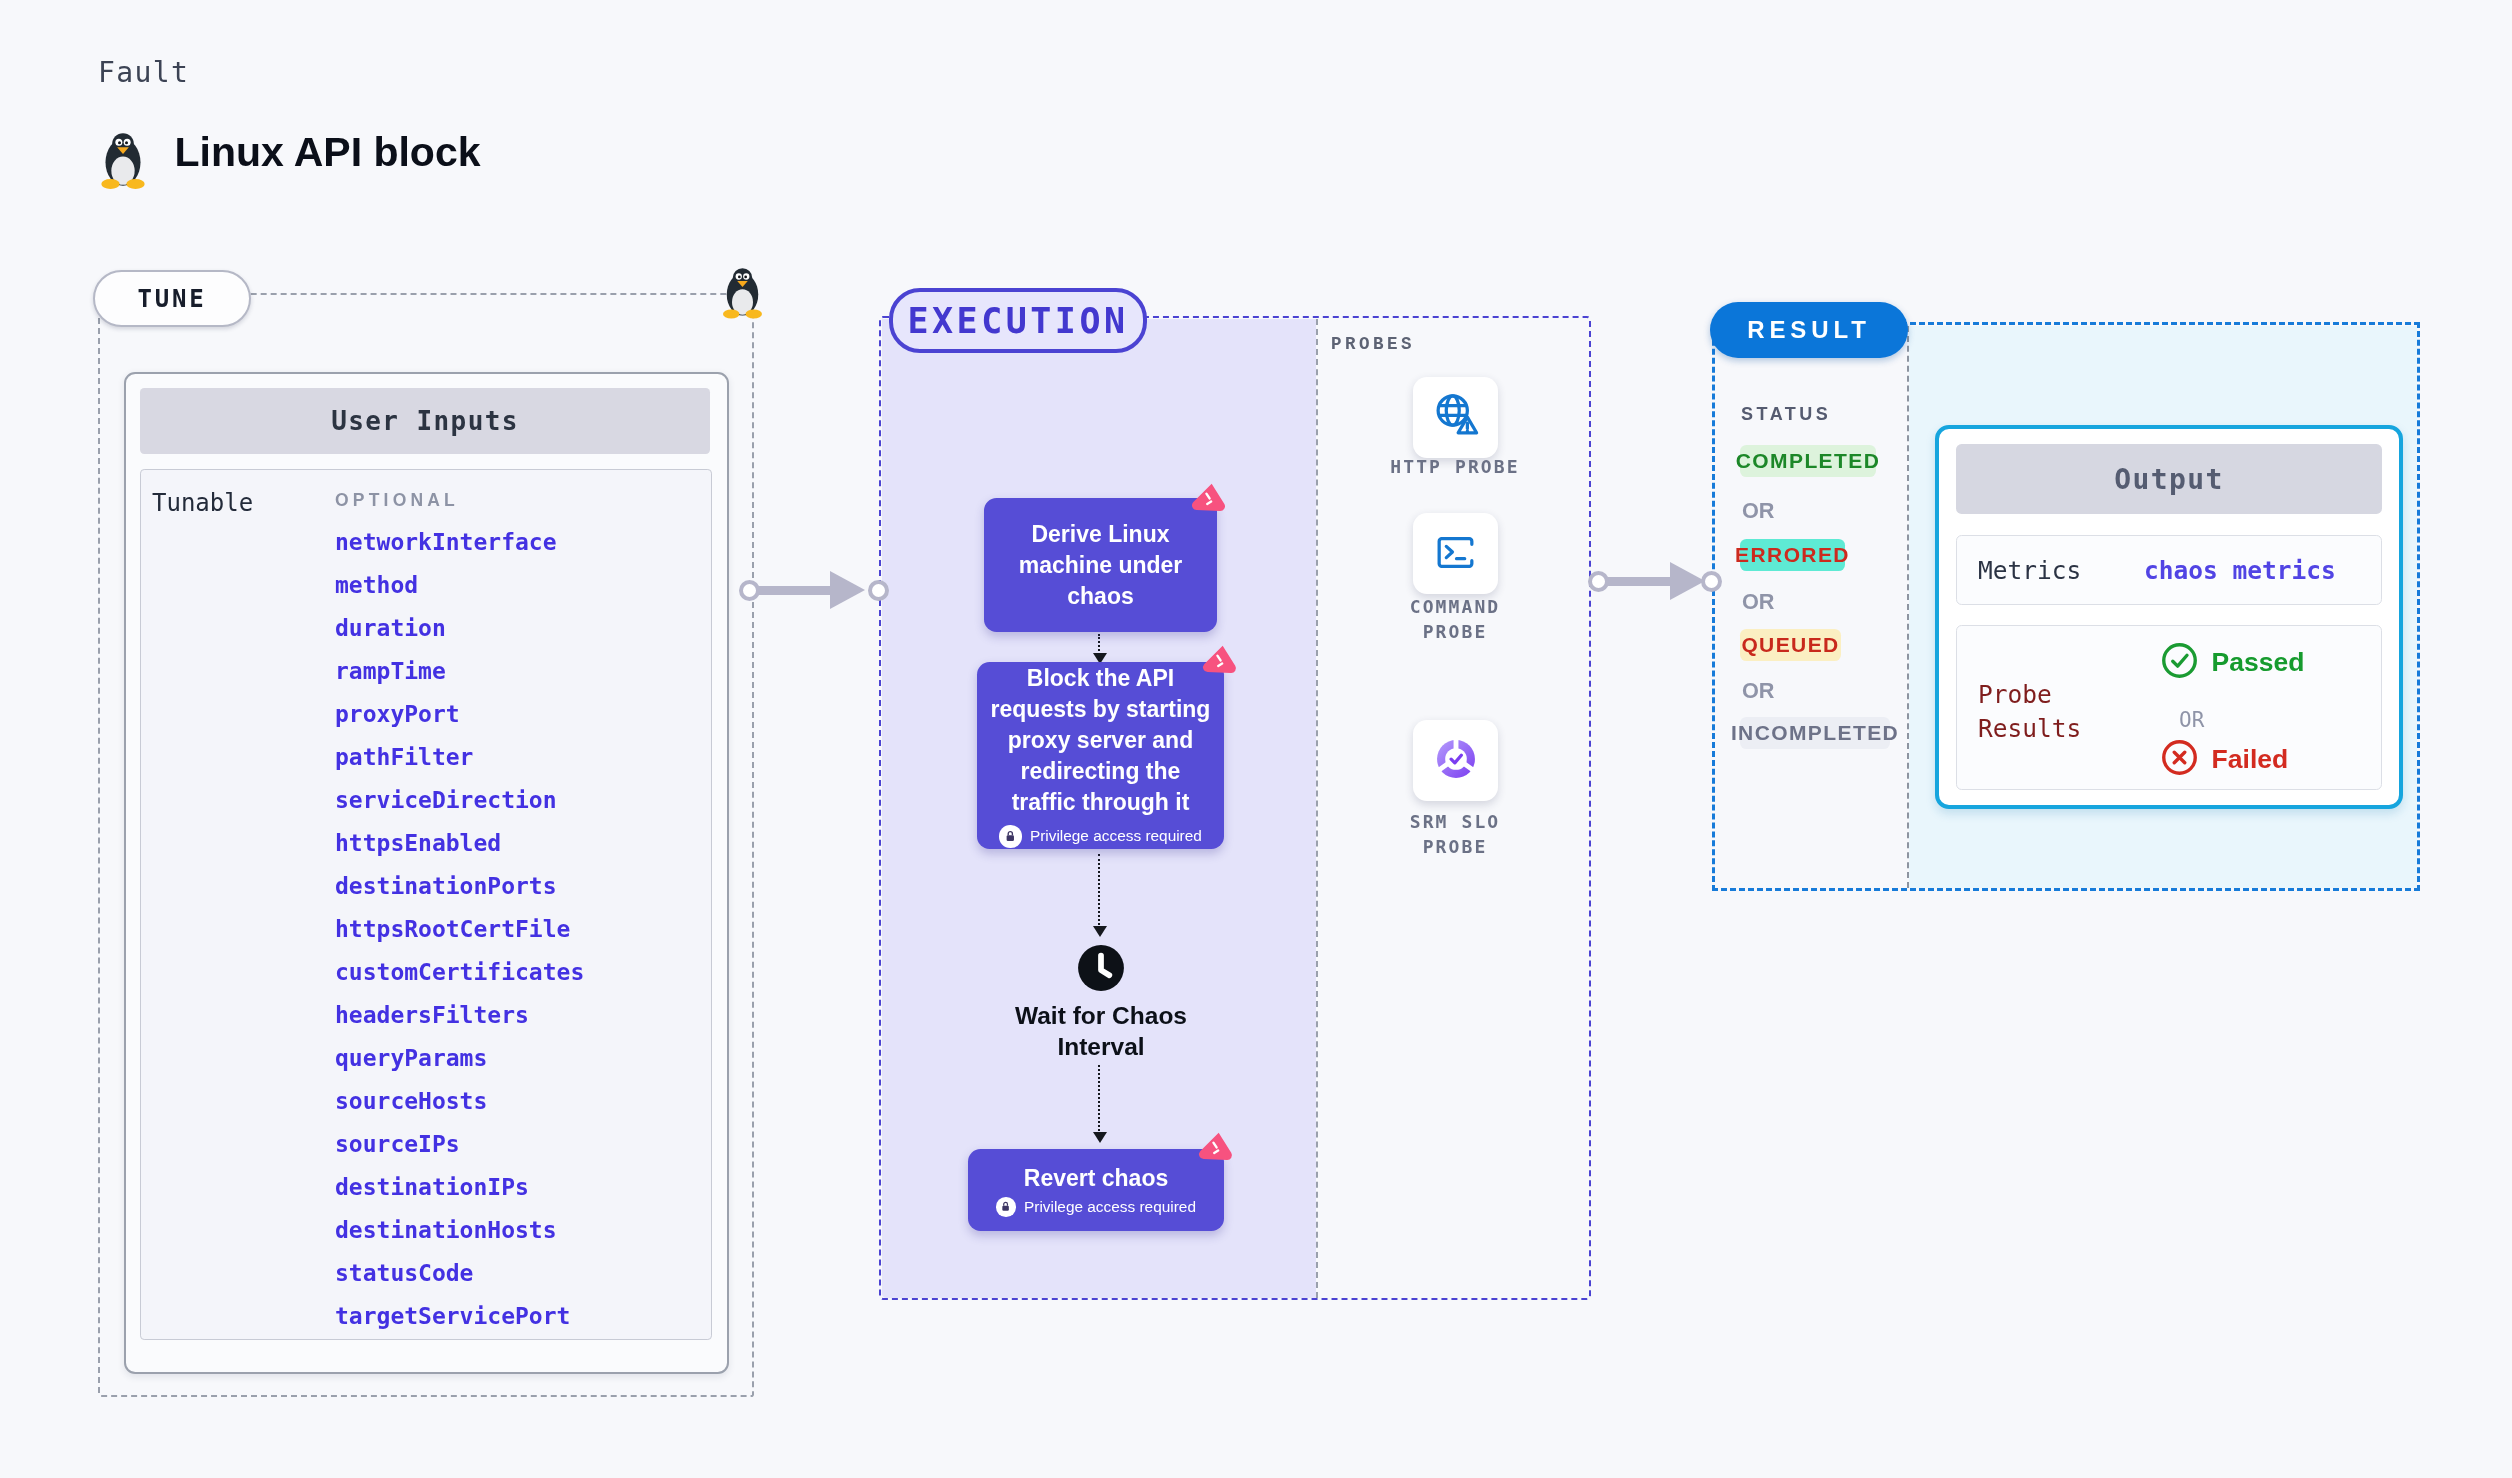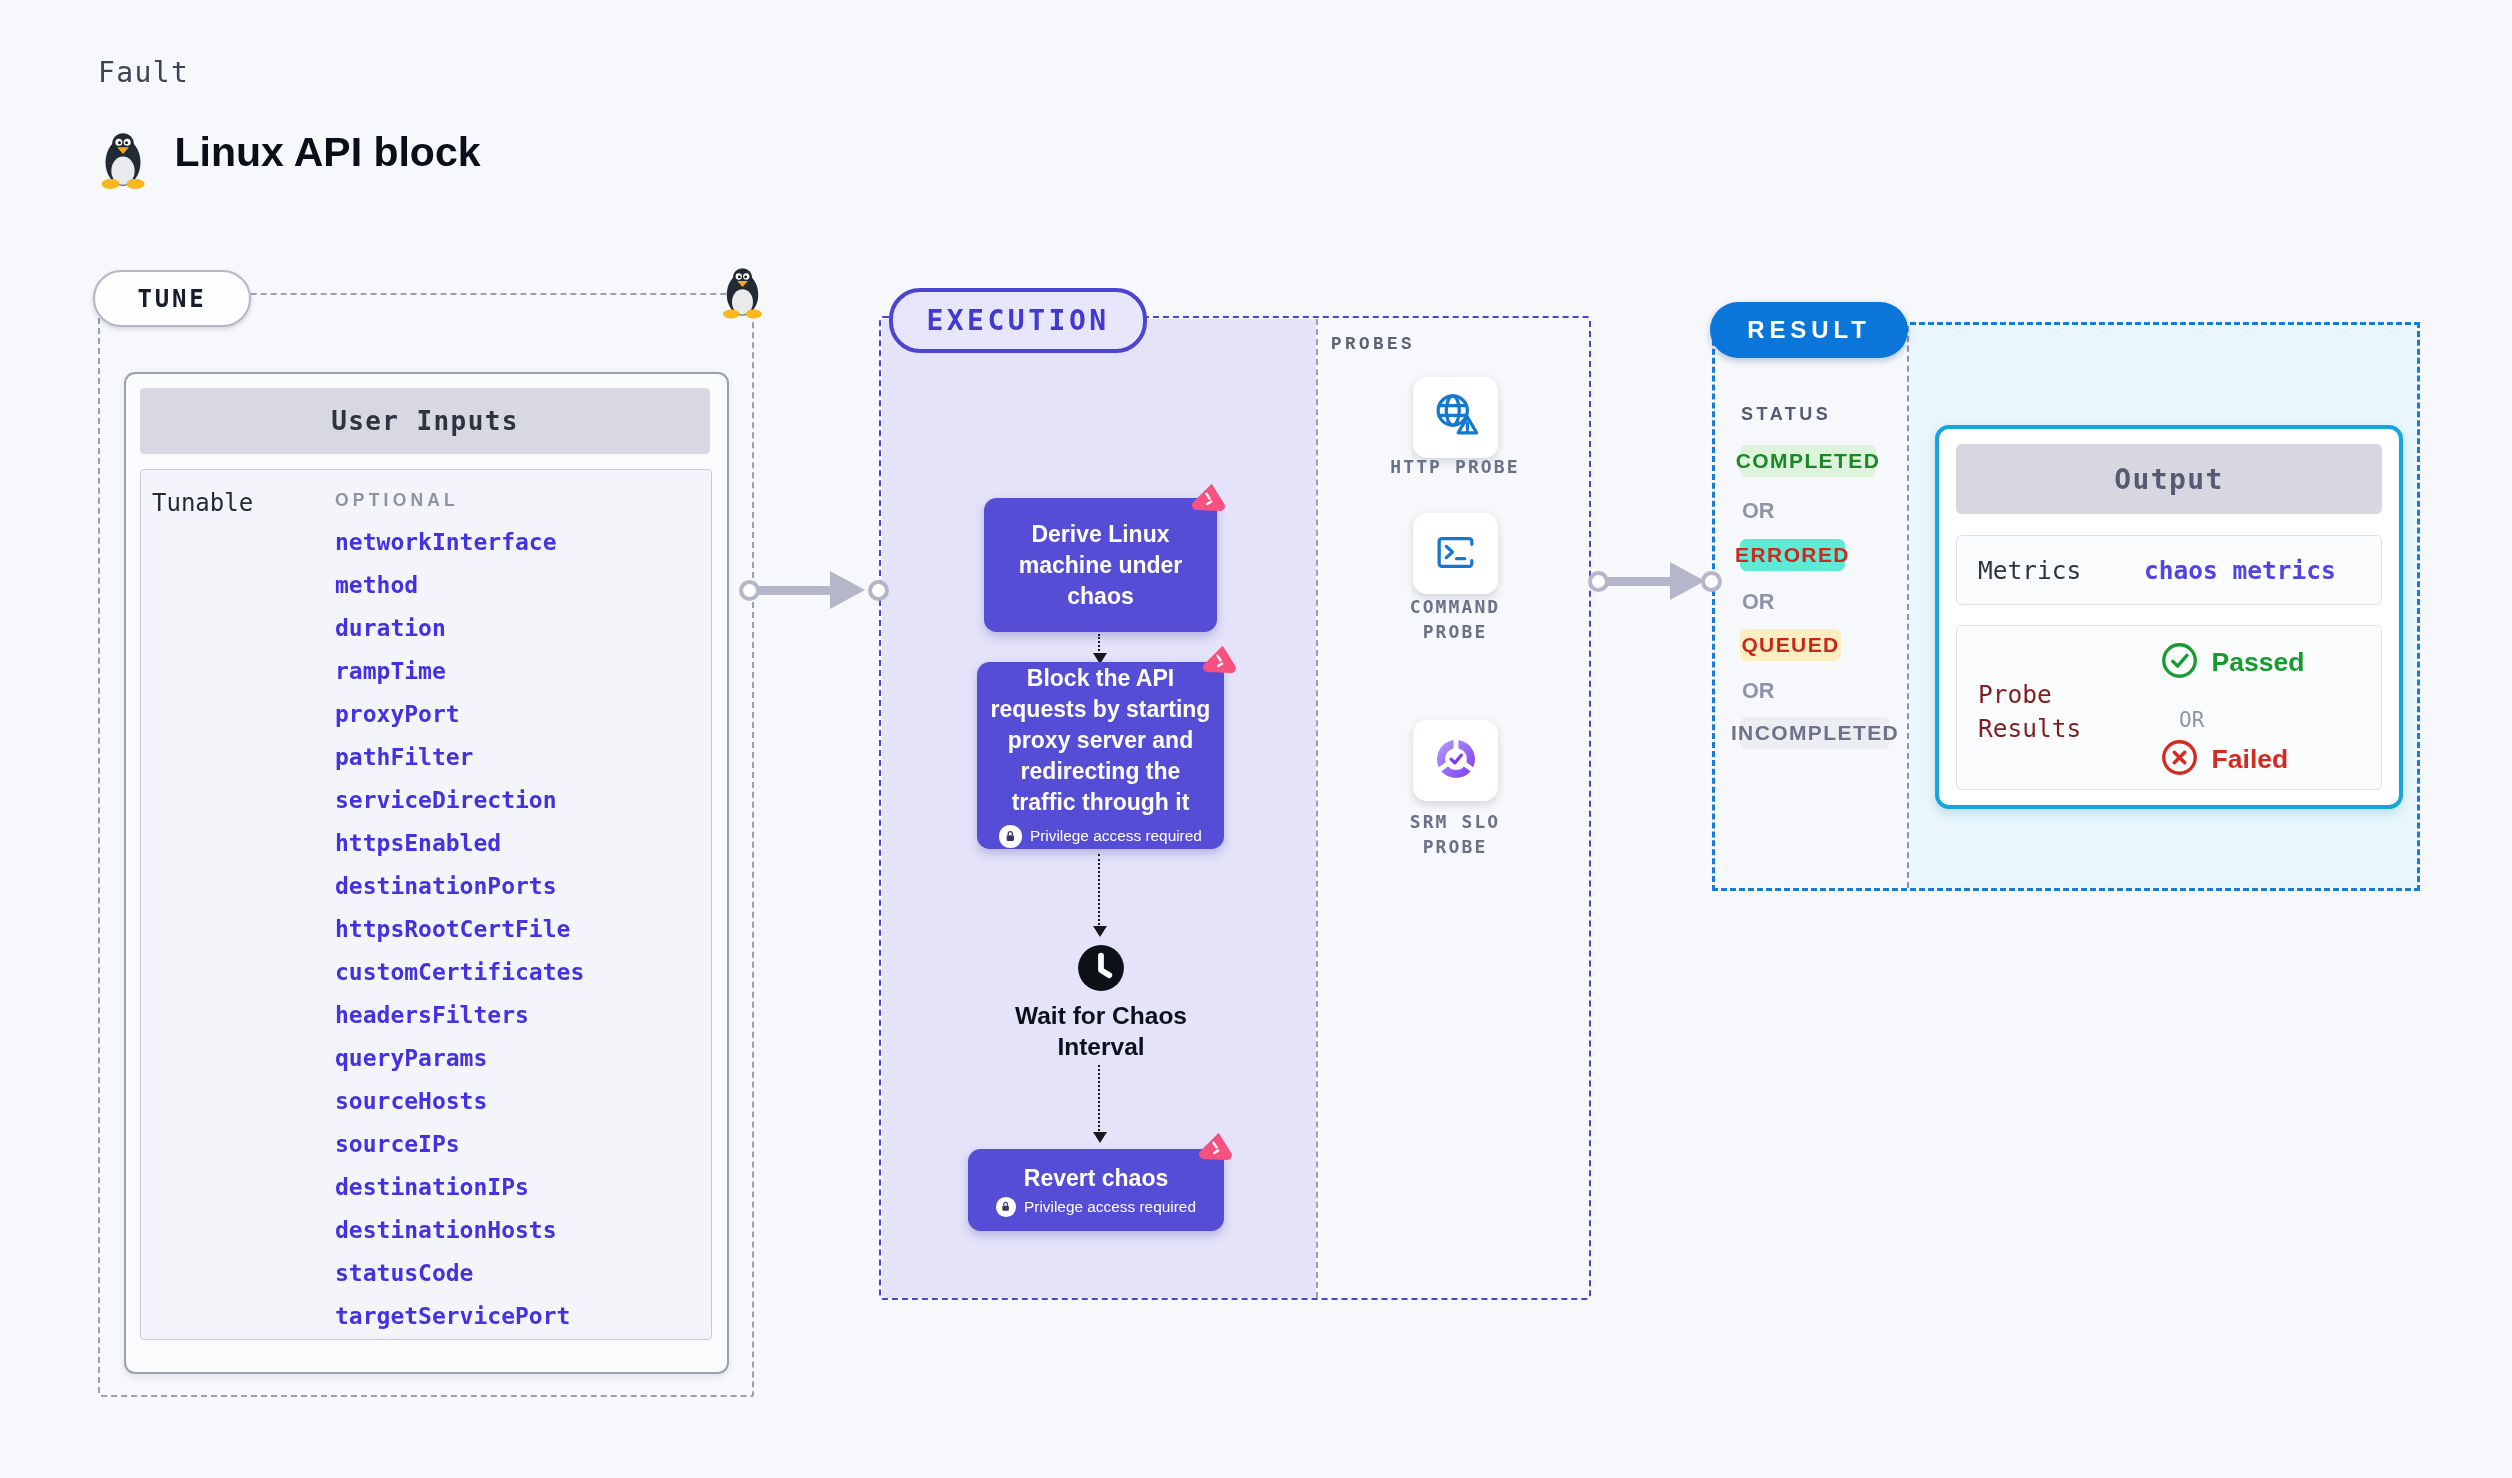--- a/index.html
+++ b/index.html
@@ -34,21 +34,21 @@
   .flow-dot{width:21px;height:21px;border:4.9px solid #b6b6ca;background:#fff;border-radius:50%;box-sizing:border-box;z-index:7;}
   .flow-line{height:9px;background:#b6b6ca;z-index:6;}
   .flow-tri{width:0;height:0;border-top:19px solid transparent;border-bottom:19px solid transparent;
     border-left:35px solid #b6b6ca;z-index:6;}
 
   
   .exec-box{left:879px;top:316px;width:712px;height:984px;border:2.8px dashed #4b43d2;border-radius:4.2px;box-sizing:border-box;}
   .exec-fill{left:882px;top:319px;width:434px;height:979px;background:#e4e3fa;border-bottom-left-radius:4.2px;}
   .probes-divider{left:1316px;top:319px;height:979px;width:0;border-left:2.1px dashed #9aa0ac;}
   .exec-pill{left:889px;top:288px;width:250px;height:57px;background:#e7e6fc;border:4.2px solid #4b43d2;
-    font-family:"DejaVu Sans Mono",monospace;font-size:28px;font-weight:bold;letter-spacing:3.5px;color:#4338cf;}
+    font-family:"DejaVu Sans Mono",monospace;font-size:35px;font-weight:bold;letter-spacing:3.5px;color:#4338cf;}
   .node{background:#564dd6;border-radius:12.6px;box-shadow:0 4.2px 9.8px rgba(60,50,150,.25);
     color:#fff;font-family:"Liberation Sans",sans-serif;font-weight:bold;text-align:center;
     display:flex;flex-direction:column;align-items:center;justify-content:center;z-index:4;}
   .node-text{font-size:23px;line-height:31px;}
   .privilege{display:flex;align-items:center;justify-content:center;gap:8.4px;margin-top:7px;}
   .privilege-text{font-size:15.4px;font-weight:normal;color:#fff;}
   .lock-circle{width:22.4px;height:22.4px;border-radius:50%;background:#fff;display:flex;align-items:center;justify-content:center;}
   .chaos-corner{width:38px;height:38px;z-index:5;}
   .dotted-line{width:0;border-left:2.8px dotted #15181e;z-index:3;}
   .arrowhead-down{width:0;height:0;border-left:7px solid transparent;border-right:7px solid transparent;

